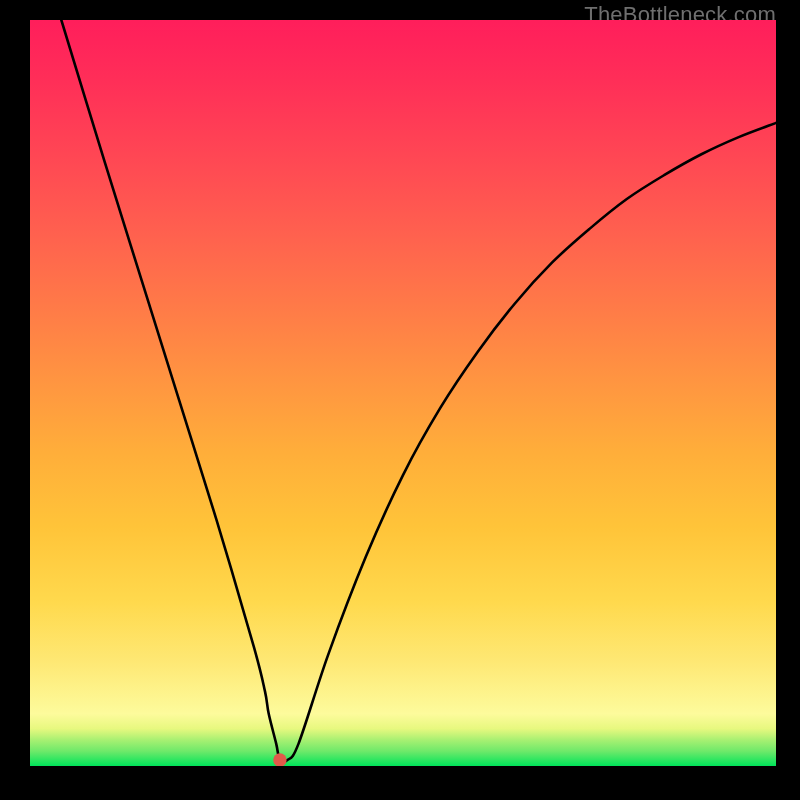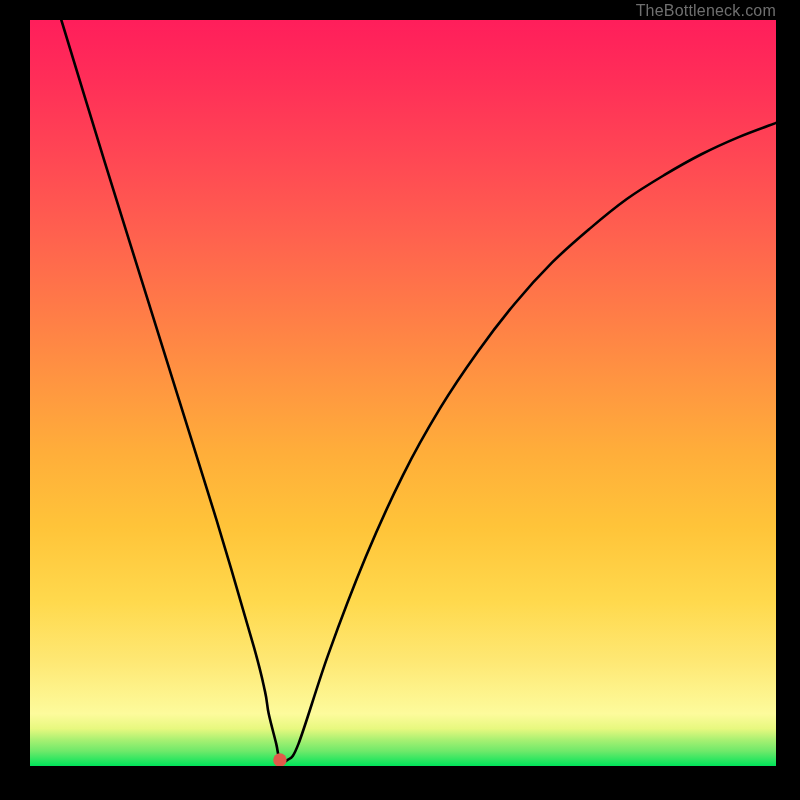--- a/index.html
+++ b/index.html
@@ -40,21 +40,21 @@
       #ff4654 82%,
       #ff2e58 92%,
       #ff1e5b 100%
     );
   }
   .watermark {
     position: absolute;
     top: 2px;
     right: 24px;
     color: #6f6f6f;
-    font-size: 16px;
+    font-size: 22px;
     font-weight: 500;
     letter-spacing: 0.2px;
     user-select: none;
   }
   svg.curve {
     position: absolute;
     left: 0;
     top: 0;
     width: 746px;
     height: 746px;

